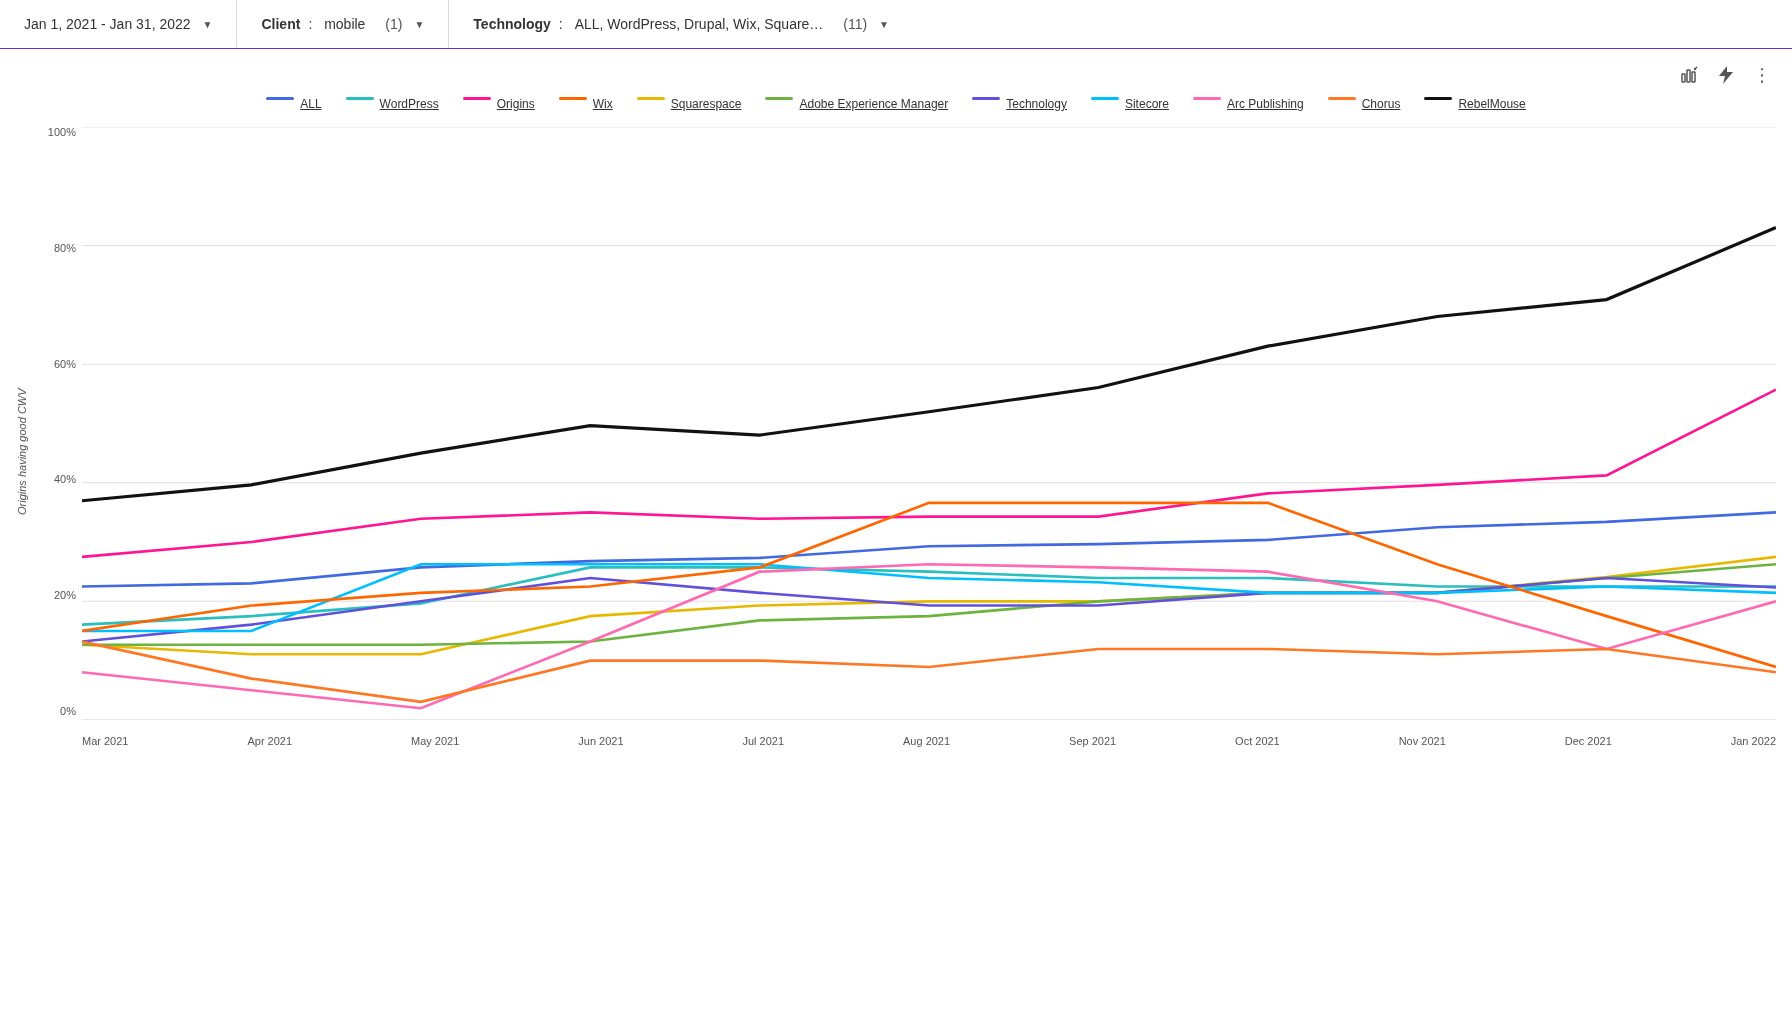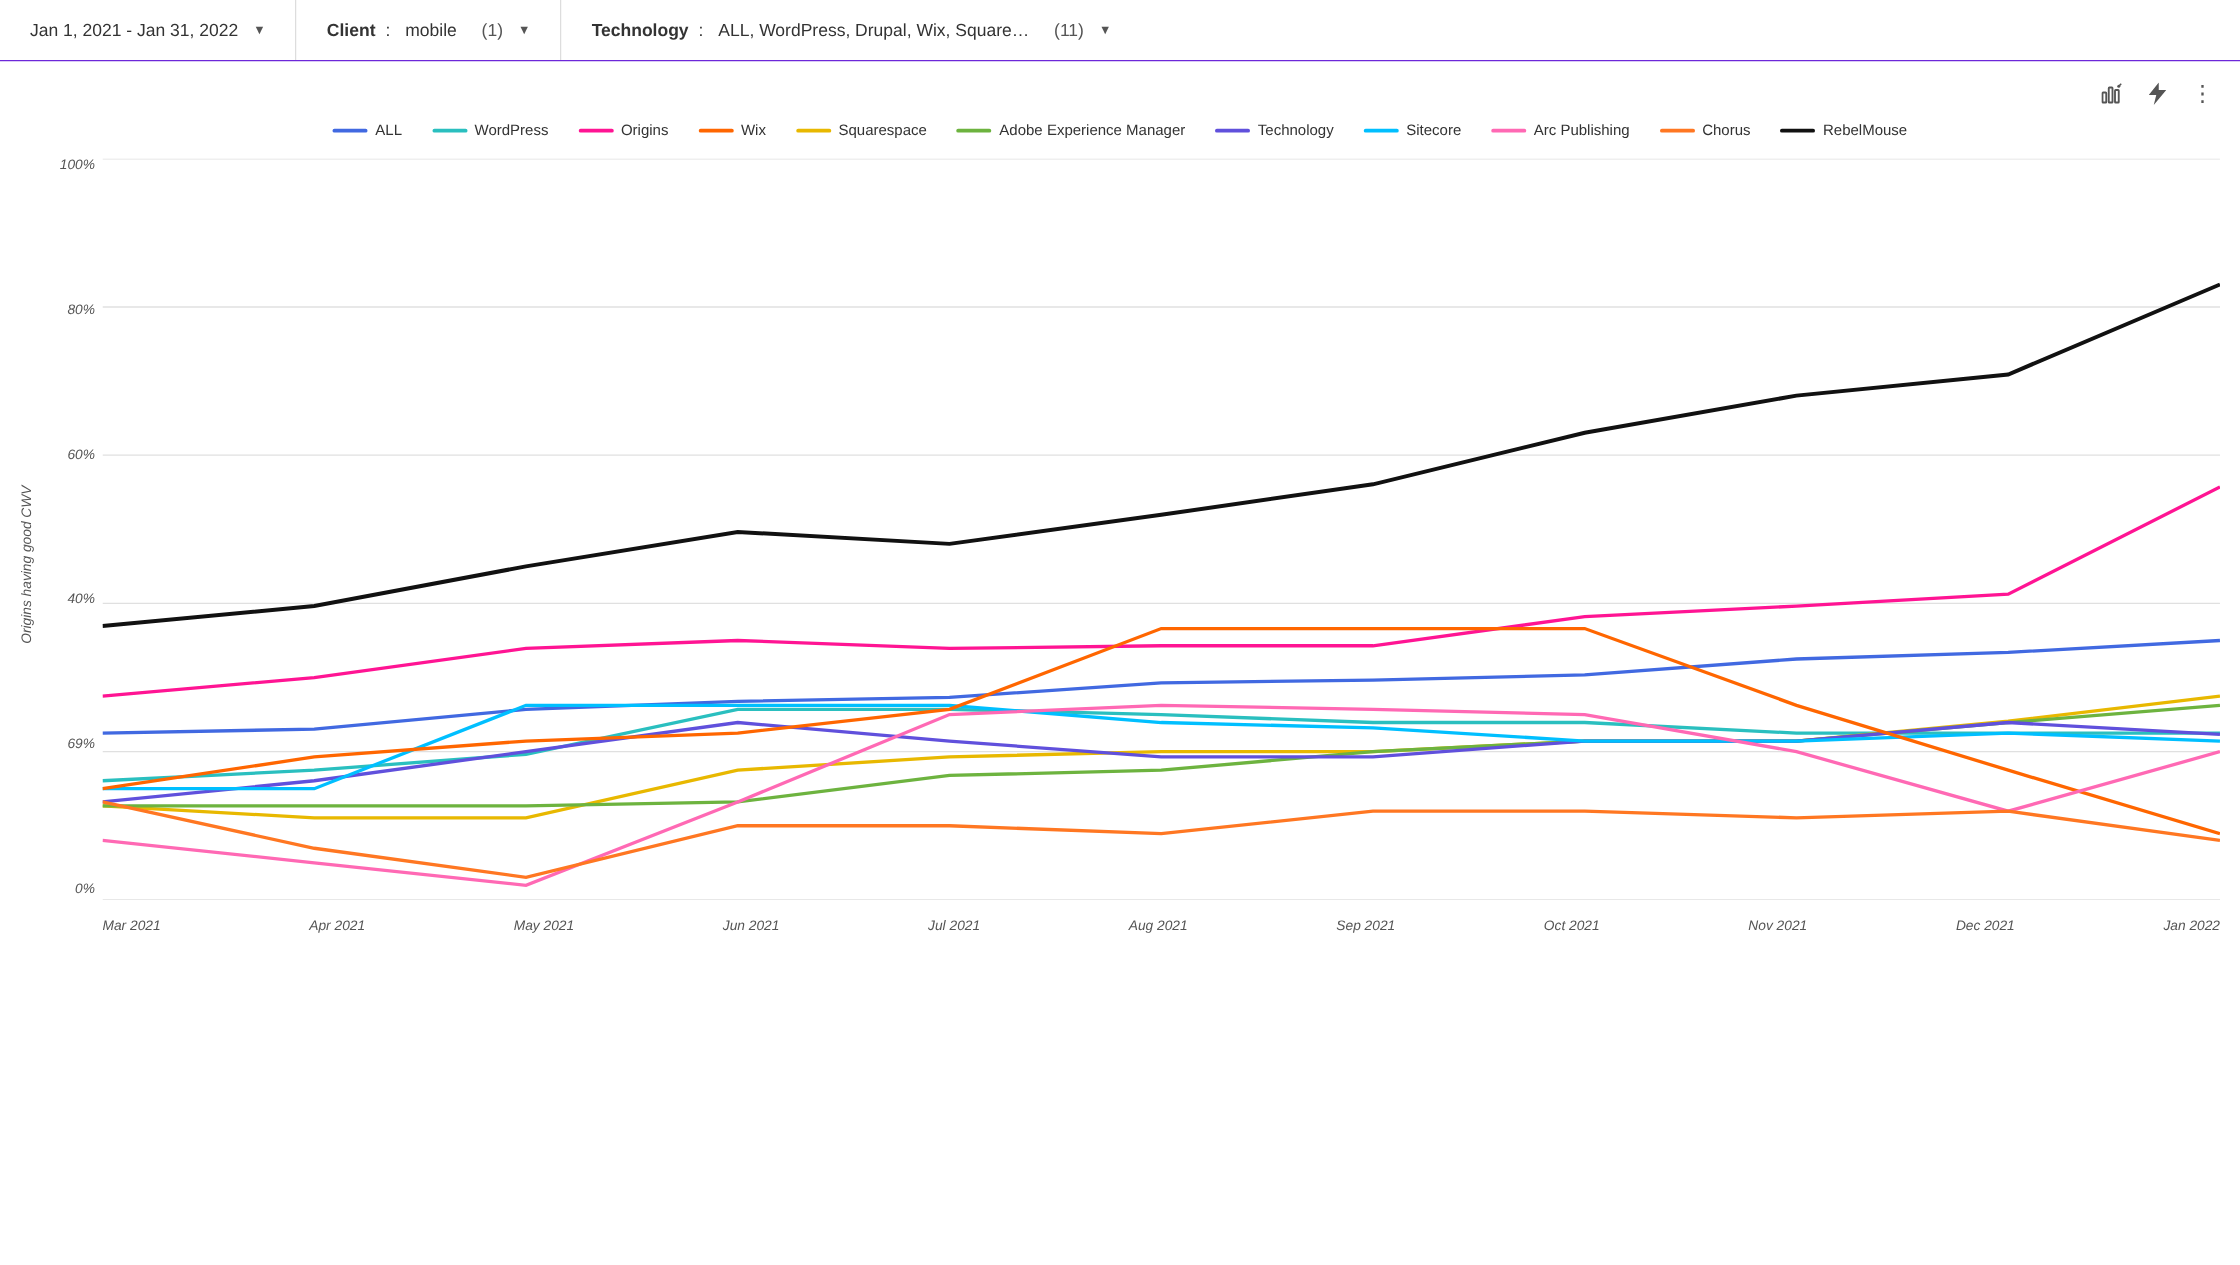--- a/index.html
+++ b/index.html
@@ -52,22 +52,22 @@
     .legend {
       display: flex;
       flex-wrap: wrap;
       justify-content: center;
       gap: 4px 24px;
       margin-bottom: 16px;
       font-size: 12px;
     }
     .legend-item {
       display: flex;
-      align-items: center;
       gap: 6px;
+      text-decoration: underline;
     }
     .legend-line {
       width: 28px;
       height: 3px;
       border-radius: 2px;
     }
 
     .chart-area {
       position: relative;
       display: flex;
@@ -79,21 +79,20 @@
       color: #555;
       text-align: center;
       width: 18px;
       margin-right: 4px;
       padding-bottom: 30px;
       font-style: italic;
     }
     .chart-inner {
       flex: 1;
       position: relative;
-      font-style: italic;
     }
     .y-labels {
       position: absolute;
       top: 0; left: 0; bottom: 30px;
       width: 44px;
       display: flex;
       flex-direction: column;
       justify-content: space-between;
     }
     .y-label {
@@ -213,21 +212,21 @@
 
   <div class="chart-area" style="height: 620px;">
     <div class="y-axis-label">Origins having good CWV</div>
     <div class="chart-inner">
 
       <div class="y-labels">
         <span class="y-label">100%</span>
         <span class="y-label">80%</span>
         <span class="y-label">60%</span>
         <span class="y-label">40%</span>
-        <span class="y-label">69%</span>
+        <span class="y-label">20%</span>
         <span class="y-label">0%</span>
       </div>
 
       <svg class="svg-chart" viewBox="0 0 1600 560" preserveAspectRatio="none" xmlns="http://www.w3.org/2000/svg">
 
         <line x1="0" y1="0" x2="1600" y2="0" stroke="#e0e0e0" stroke-width="1"></line>
         <line x1="0" y1="112" x2="1600" y2="112" stroke="#e0e0e0" stroke-width="1"></line>
         <line x1="0" y1="224" x2="1600" y2="224" stroke="#e0e0e0" stroke-width="1"></line>
         <line x1="0" y1="336" x2="1600" y2="336" stroke="#e0e0e0" stroke-width="1"></line>
         <line x1="0" y1="448" x2="1600" y2="448" stroke="#e0e0e0" stroke-width="1"></line>

